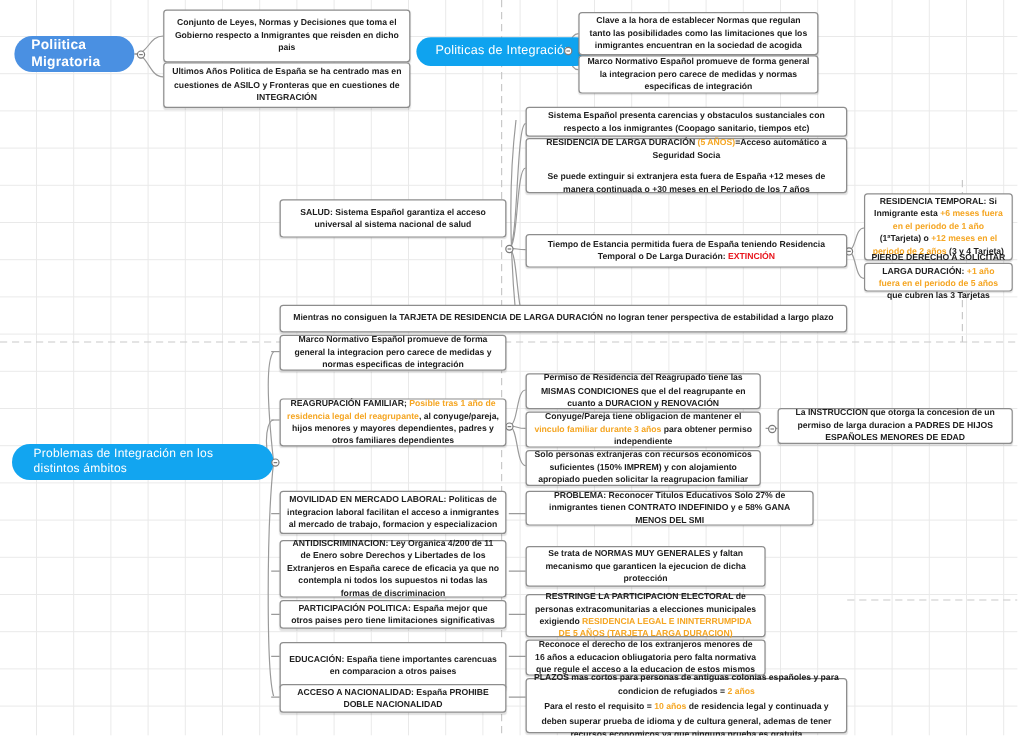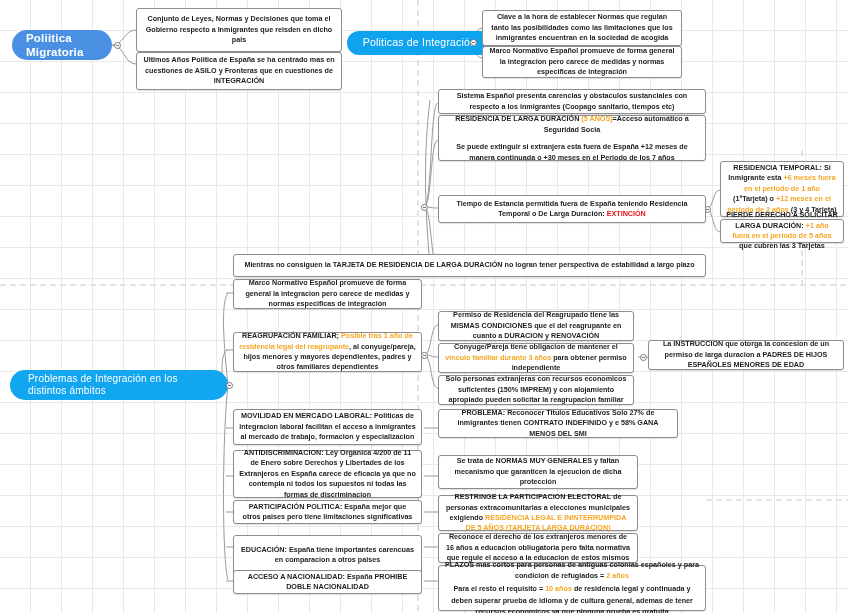--- a/index.html
+++ b/index.html
@@ -162,20 +162,23 @@
     <p>Ultimos Años Politica de España se ha centrado mas en cuestiones de ASILO y Fronteras que en cuestiones de INTEGRACIÓN</p>
   </div>
 
   <div class="box" style="left:482px;top:10px;width:200px;height:36px;">
     <p>Clave a la hora de establecer Normas que regulan tanto las posibilidades como las limitaciones que los inmigrantes encuentran en la sociedad de acogida</p>
   </div>
   <div class="box" style="left:482px;top:46px;width:200px;height:32px;">
     <p>Marco Normativo Español promueve de forma general la integracion pero carece de medidas y normas especificas de integración</p>
   </div>
 
+  <div class="box" style="left:233px;top:166px;width:189px;height:32px;">
+    <p>SALUD: Sistema Español garantiza el acceso universal al sistema nacional de salud</p>
+  </div>
 
   <div class="box" style="left:438px;top:89px;width:268px;height:25px;align-items:center;">
     <p>Sistema Español presenta carencias y obstaculos sustanciales con respecto a los inmigrantes (Coopago sanitario, tiempos etc)</p>
   </div>
 
   <div class="box lh" style="left:438px;top:115px;width:268px;height:46px;">
     <p><span>RESIDENCIA DE LARGA DURACIÓN </span><span class="hl">(5 AÑOS)</span><span>=Acceso automático a Seguridad Socia</span></p>
     <p>Se puede extinguir si extranjera esta fuera de España +12 meses de manera continuada o +30 meses en el Periodo de los 7 años</p>
   </div>
 

